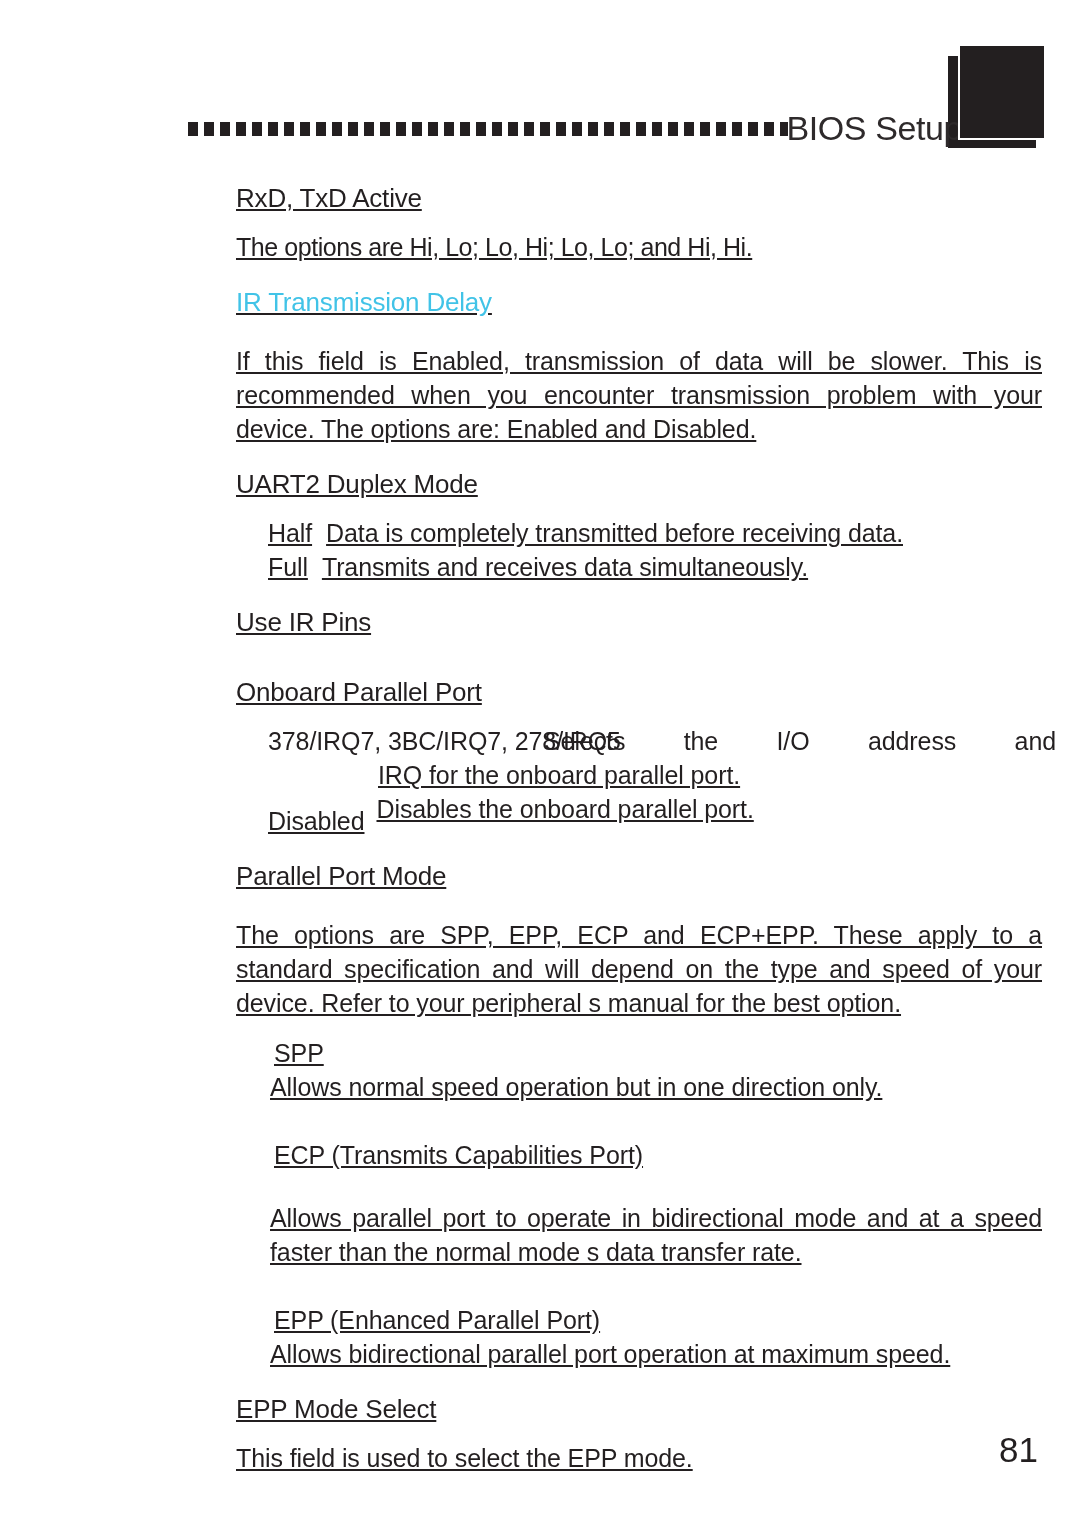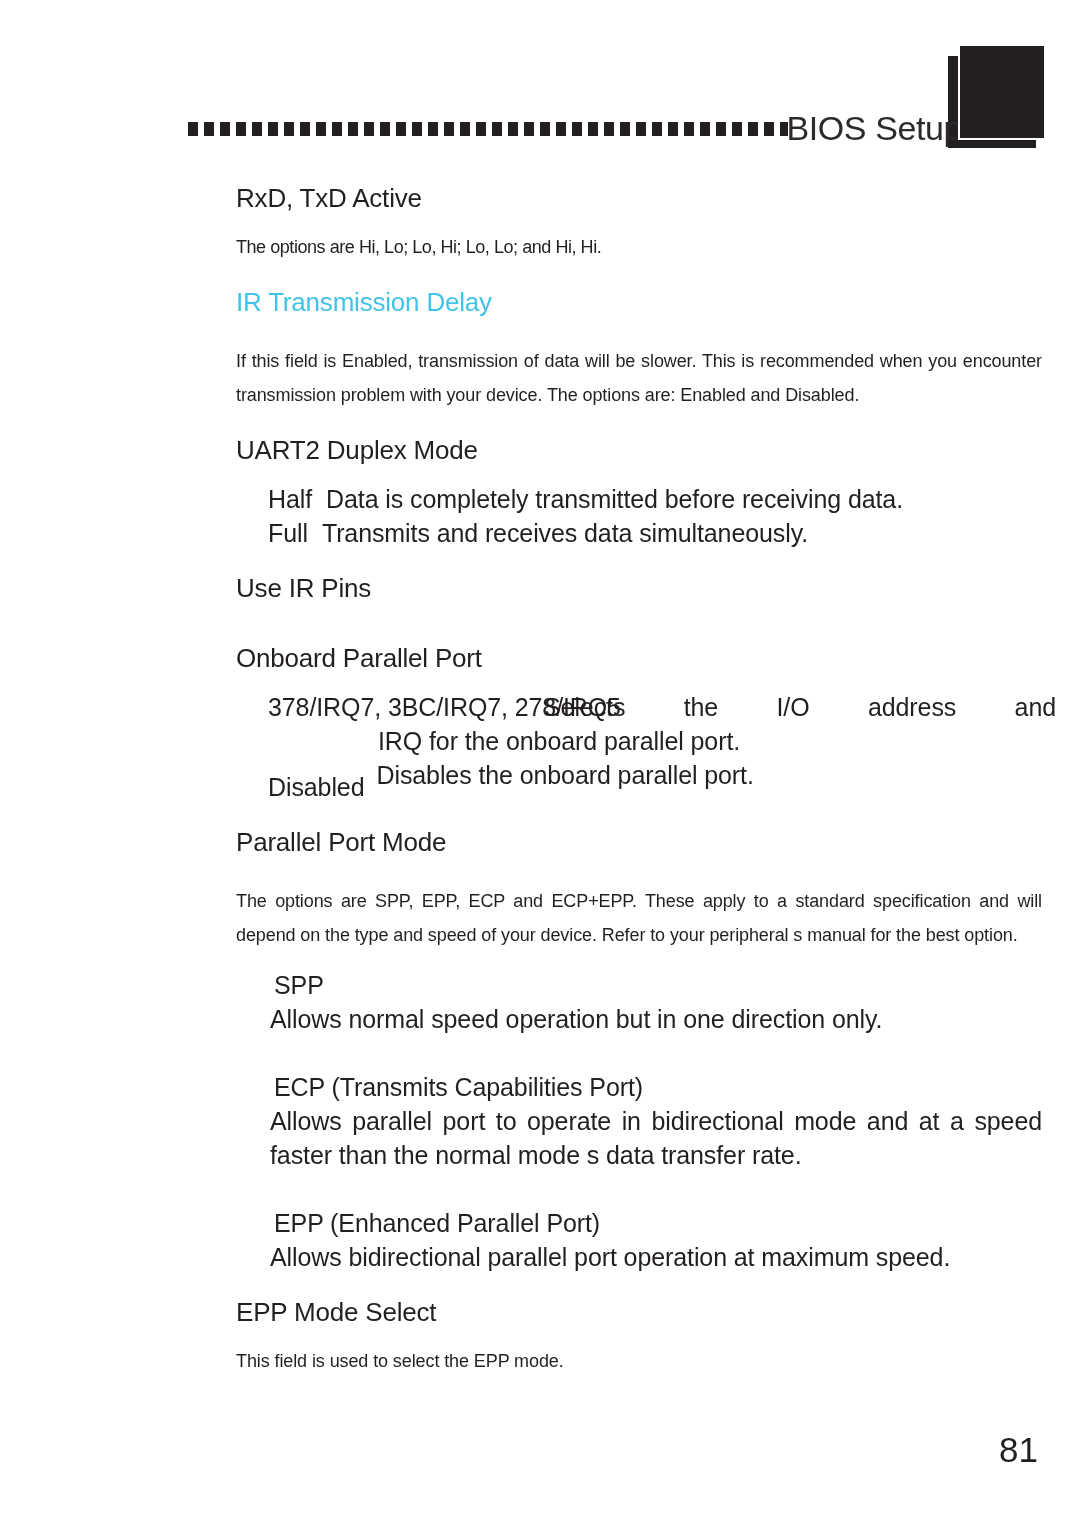--- a/index.html
+++ b/index.html
@@ -72,34 +72,35 @@
   
   .content {
     position: absolute;
     left: 0;
     top: 160px;
     width: 1080px;
   }
   .block {
     position: relative;
     margin: 0;
+    text-decoration: underline;
   }
   .subhead {
     font-size: 26px;
     line-height: 32px;
     margin: 0 0 0 236px;
     padding-top: 22px;
     color: #231f20;
     letter-spacing: -0.2px;
   }
   .subhead.accent {
     color: #41c3e7;
   }
   .para {
-    font-size: 18px;
+    font-size: 25px;
     line-height: 34px;
     margin: 0 8px 0 236px;
     width: 806px;
     color: #231f20;
     letter-spacing: -0.1px;
   }
   .para.justify {
     text-align: justify;
     text-align-last: left;
   }
@@ -184,20 +185,21 @@
   .mode-body {
     margin-left: 270px;
     width: 772px;
     font-size: 25px;
     line-height: 34px;
     letter-spacing: -0.1px;
   }
   .mode-body.justify {
     text-align: justify;
     text-align-last: left;
+    margin-top: 29px;
   }
 
   
   .page-number {
     position: absolute;
     left: 0;
     top: 1432px;
     width: 1038px;
     text-align: right;
     font-size: 35px;

